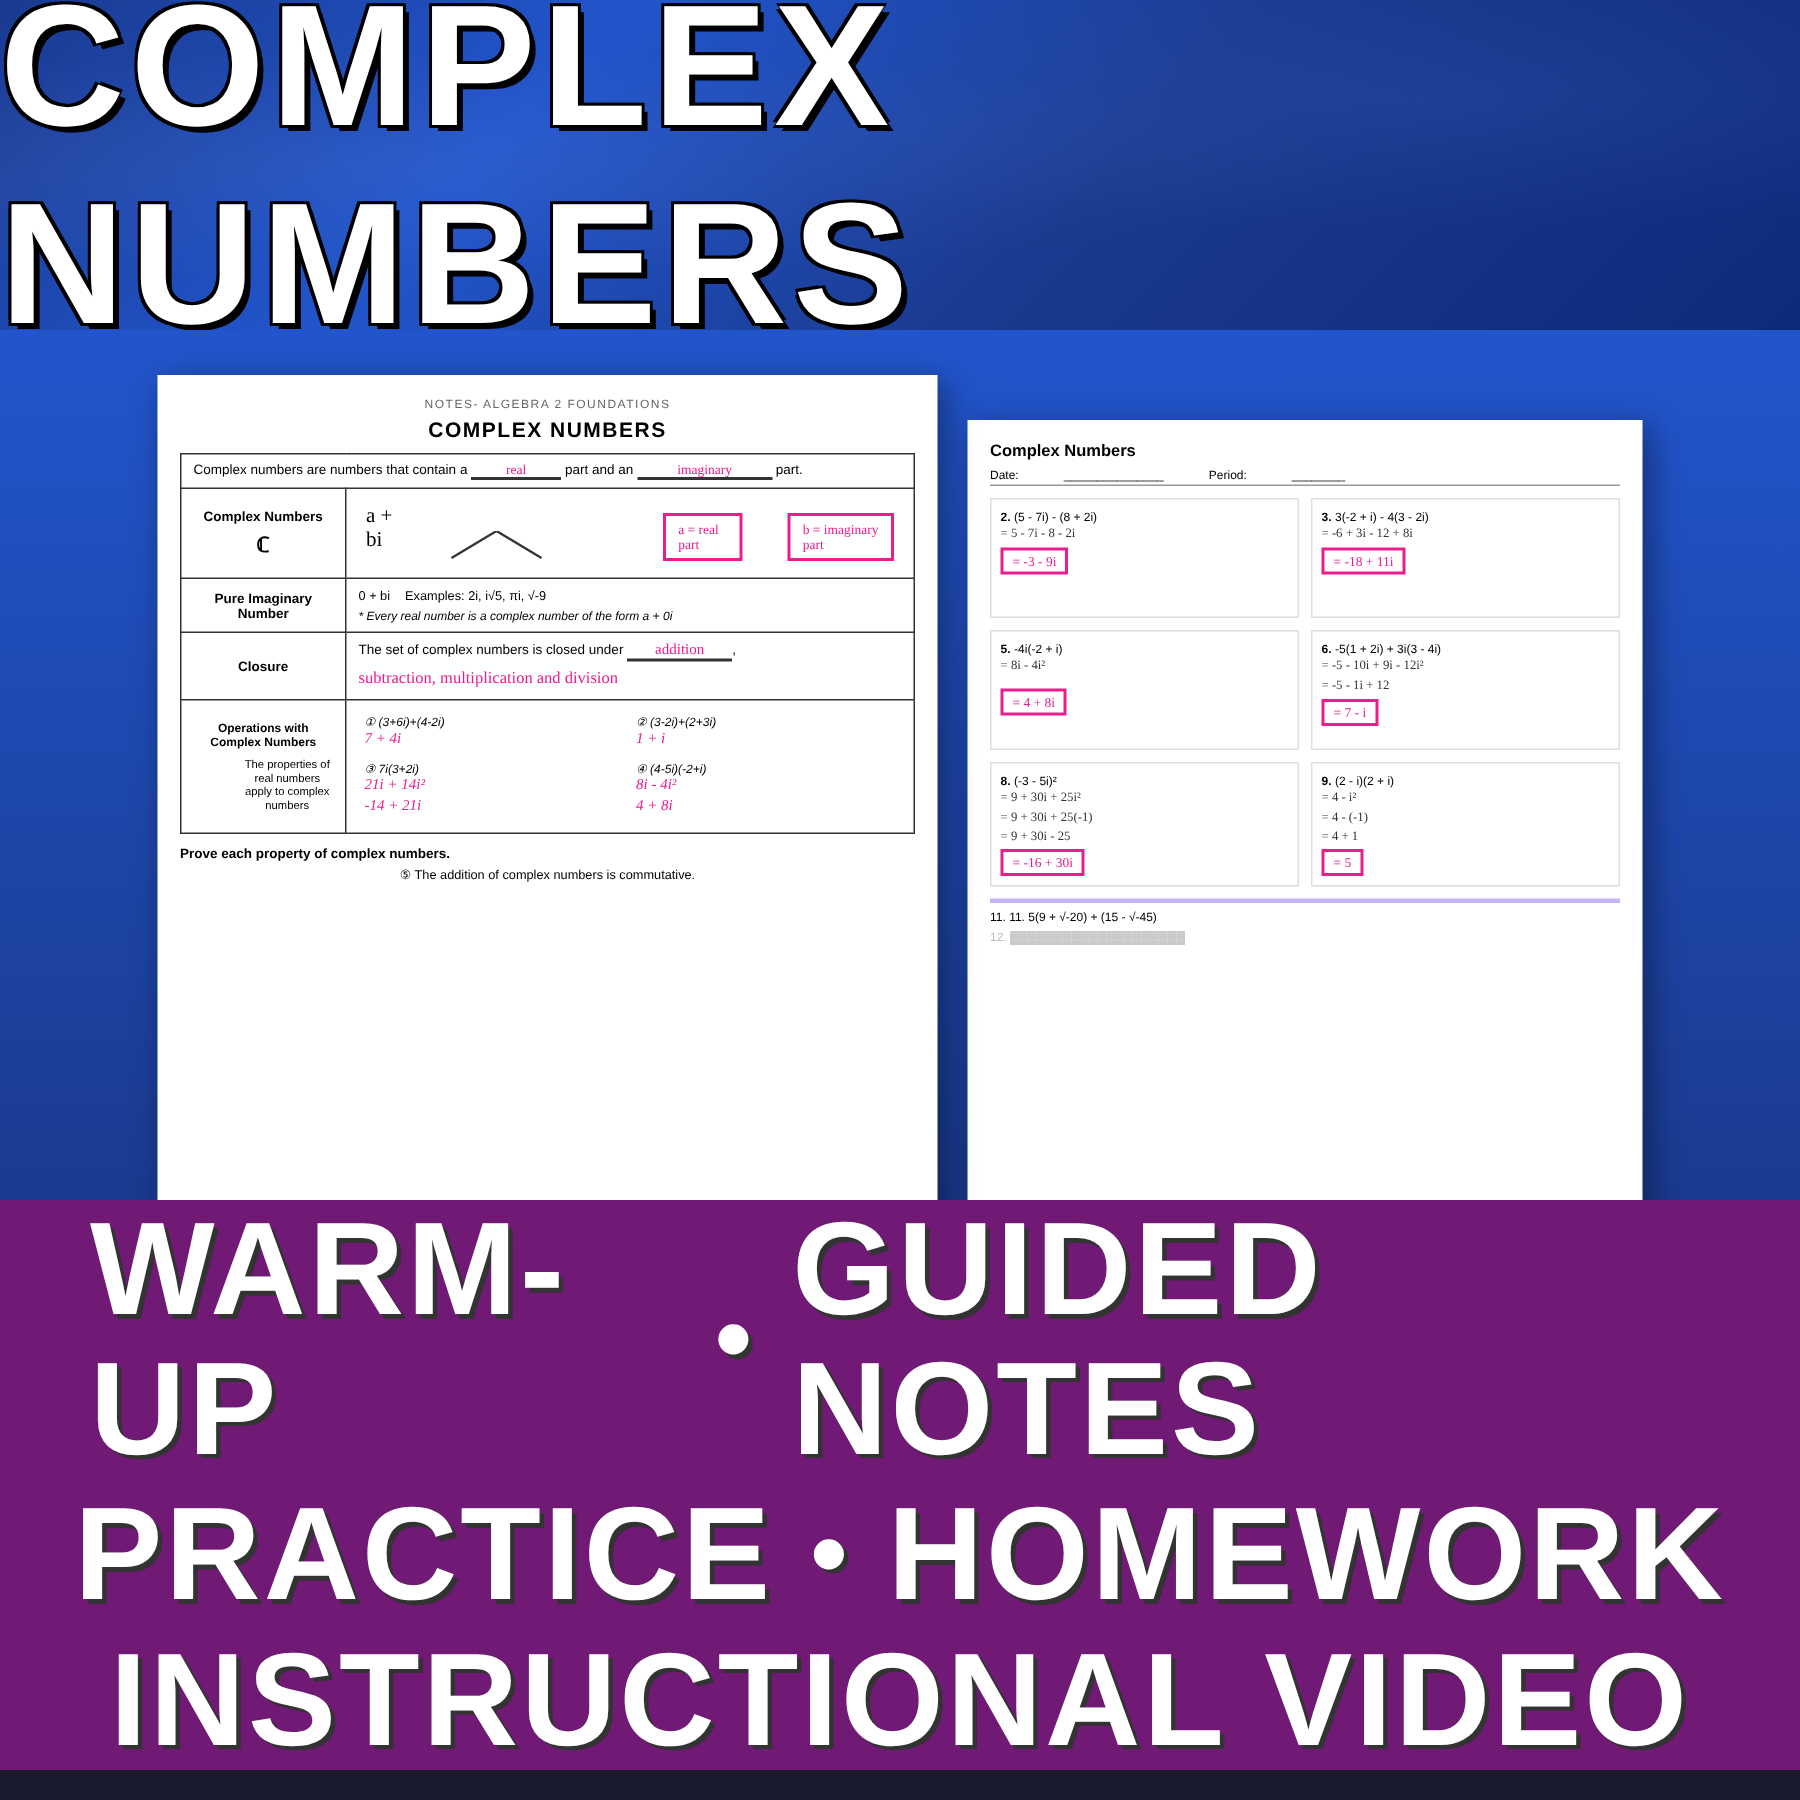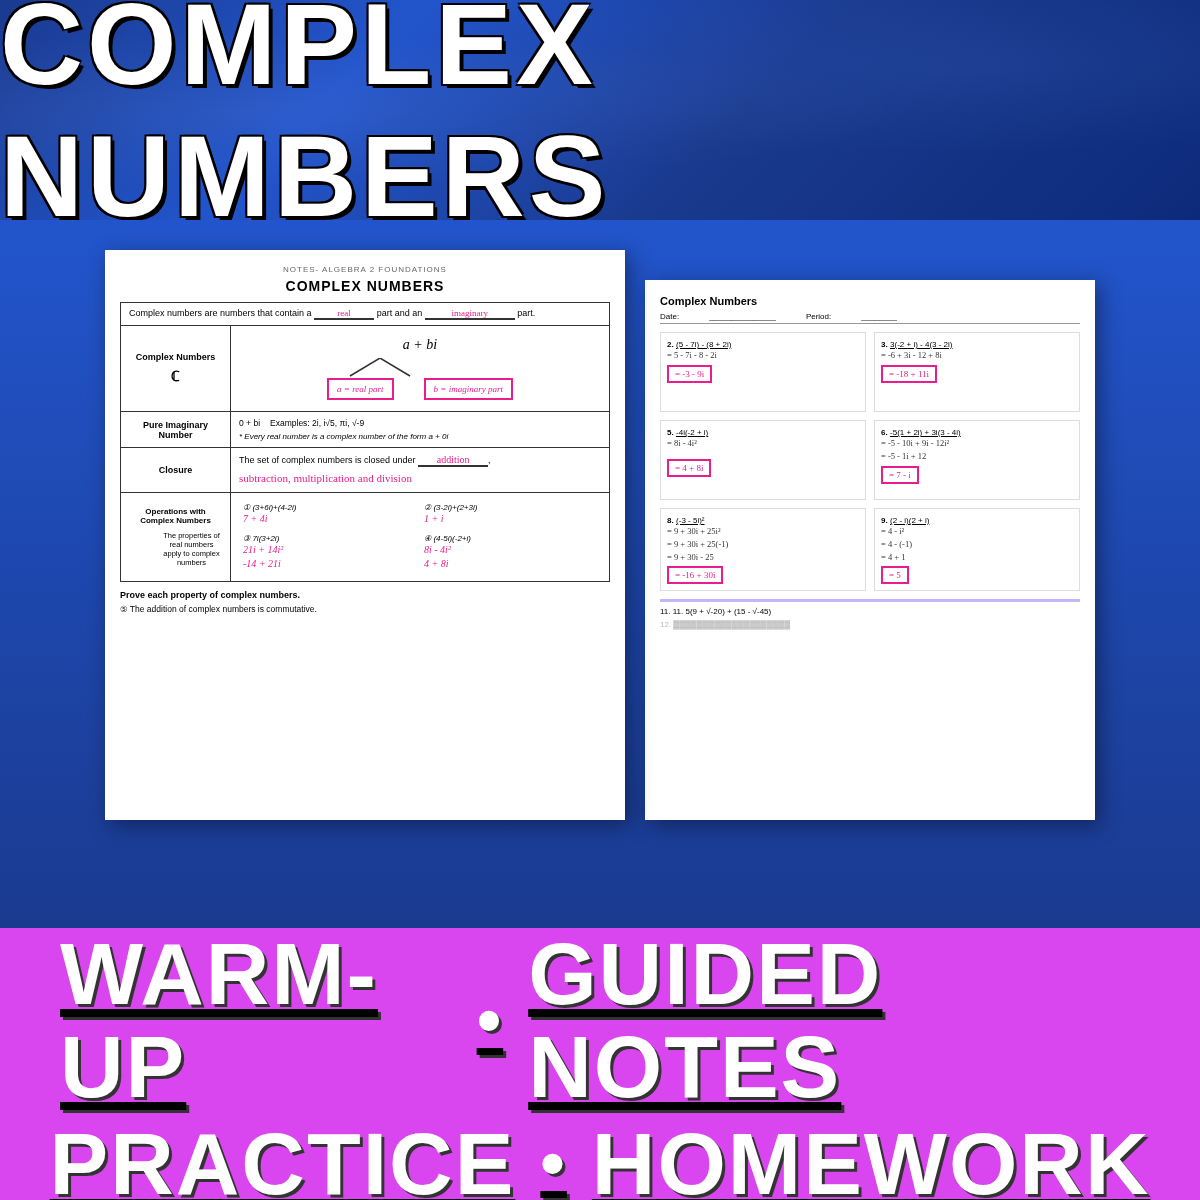--- a/index.html
+++ b/index.html
@@ -37,21 +37,21 @@
       text-shadow: 4px 4px 0px #000, -2px -2px 0px #000, 2px -2px 0px #000, -2px 2px 0px #000;
       letter-spacing: 4px;
       font-family: 'Arial Black', Arial, sans-serif;
       text-transform: uppercase;
       z-index: 1;
     }
 
     
     .middle-section {
       background: linear-gradient(180deg, #2255cc 0%, #1a3a8f 100%);
-      height: 708px;
+      height: 580px;
       display: flex;
       align-items: flex-start;
       justify-content: center;
       padding: 30px 50px 0;
       gap: 20px;
       position: relative;
     }
 
     
     .doc-left {
@@ -108,24 +108,23 @@
 
     .underline-blank {
       border-bottom: 2px solid #333;
       display: inline-block;
       min-width: 60px;
       text-align: center;
     }
 
     .diagram-container {
       display: flex;
-      flex-direction: column;
-      align-items: center;
+      flex-direction: row;
+      align-items: flex-end;
       padding: 5px;
-      font-style: italic;
     }
 
     .abiform {
       font-size: 14px;
       font-family: serif;
       margin-bottom: 5px;
     }
 
     .branch-container {
       display: flex;
@@ -173,20 +172,21 @@
 
     .prove-section {
       margin-top: 8px;
       font-size: 9px;
       font-weight: bold;
     }
 
     .prove-item {
       font-size: 8.5px;
       margin-top: 4px;
+      text-align: center;
     }
 
     
     .doc-right {
       background: white;
       width: 450px;
       height: 540px;
       box-shadow: 5px 5px 20px rgba(0,0,0,0.4);
       padding: 15px;
       font-size: 9px;
@@ -223,21 +223,20 @@
     }
 
     .cell-number {
       font-weight: bold;
       font-size: 8px;
     }
 
     .cell-problem {
       font-size: 8px;
       margin-bottom: 4px;
-      text-decoration: underline;
     }
 
     .cell-work {
       font-family: 'Comic Sans MS', cursive;
       color: #333;
       font-size: 8.5px;
       line-height: 1.5;
     }
 
     .answer-box {
@@ -245,30 +244,29 @@
       padding: 2px 6px;
       display: inline-block;
       font-family: 'Comic Sans MS', cursive;
       color: #e91e8c;
       font-size: 9px;
       margin-top: 3px;
     }
 
     
     .bottom-section {
-      background: #d946ef;
+      background: #701a75;
       height: 380px;
       display: flex;
       flex-direction: column;
       align-items: center;
       justify-content: center;
       gap: 5px;
       padding: 20px 60px;
       position: relative;
-      text-decoration: underline;
     }
 
     .bottom-text {
       font-size: 88px;
       font-weight: 900;
       color: white;
       font-family: 'Arial Black', Arial, sans-serif;
       text-shadow: 3px 3px 0px #333;
       text-transform: uppercase;
       letter-spacing: 2px;

